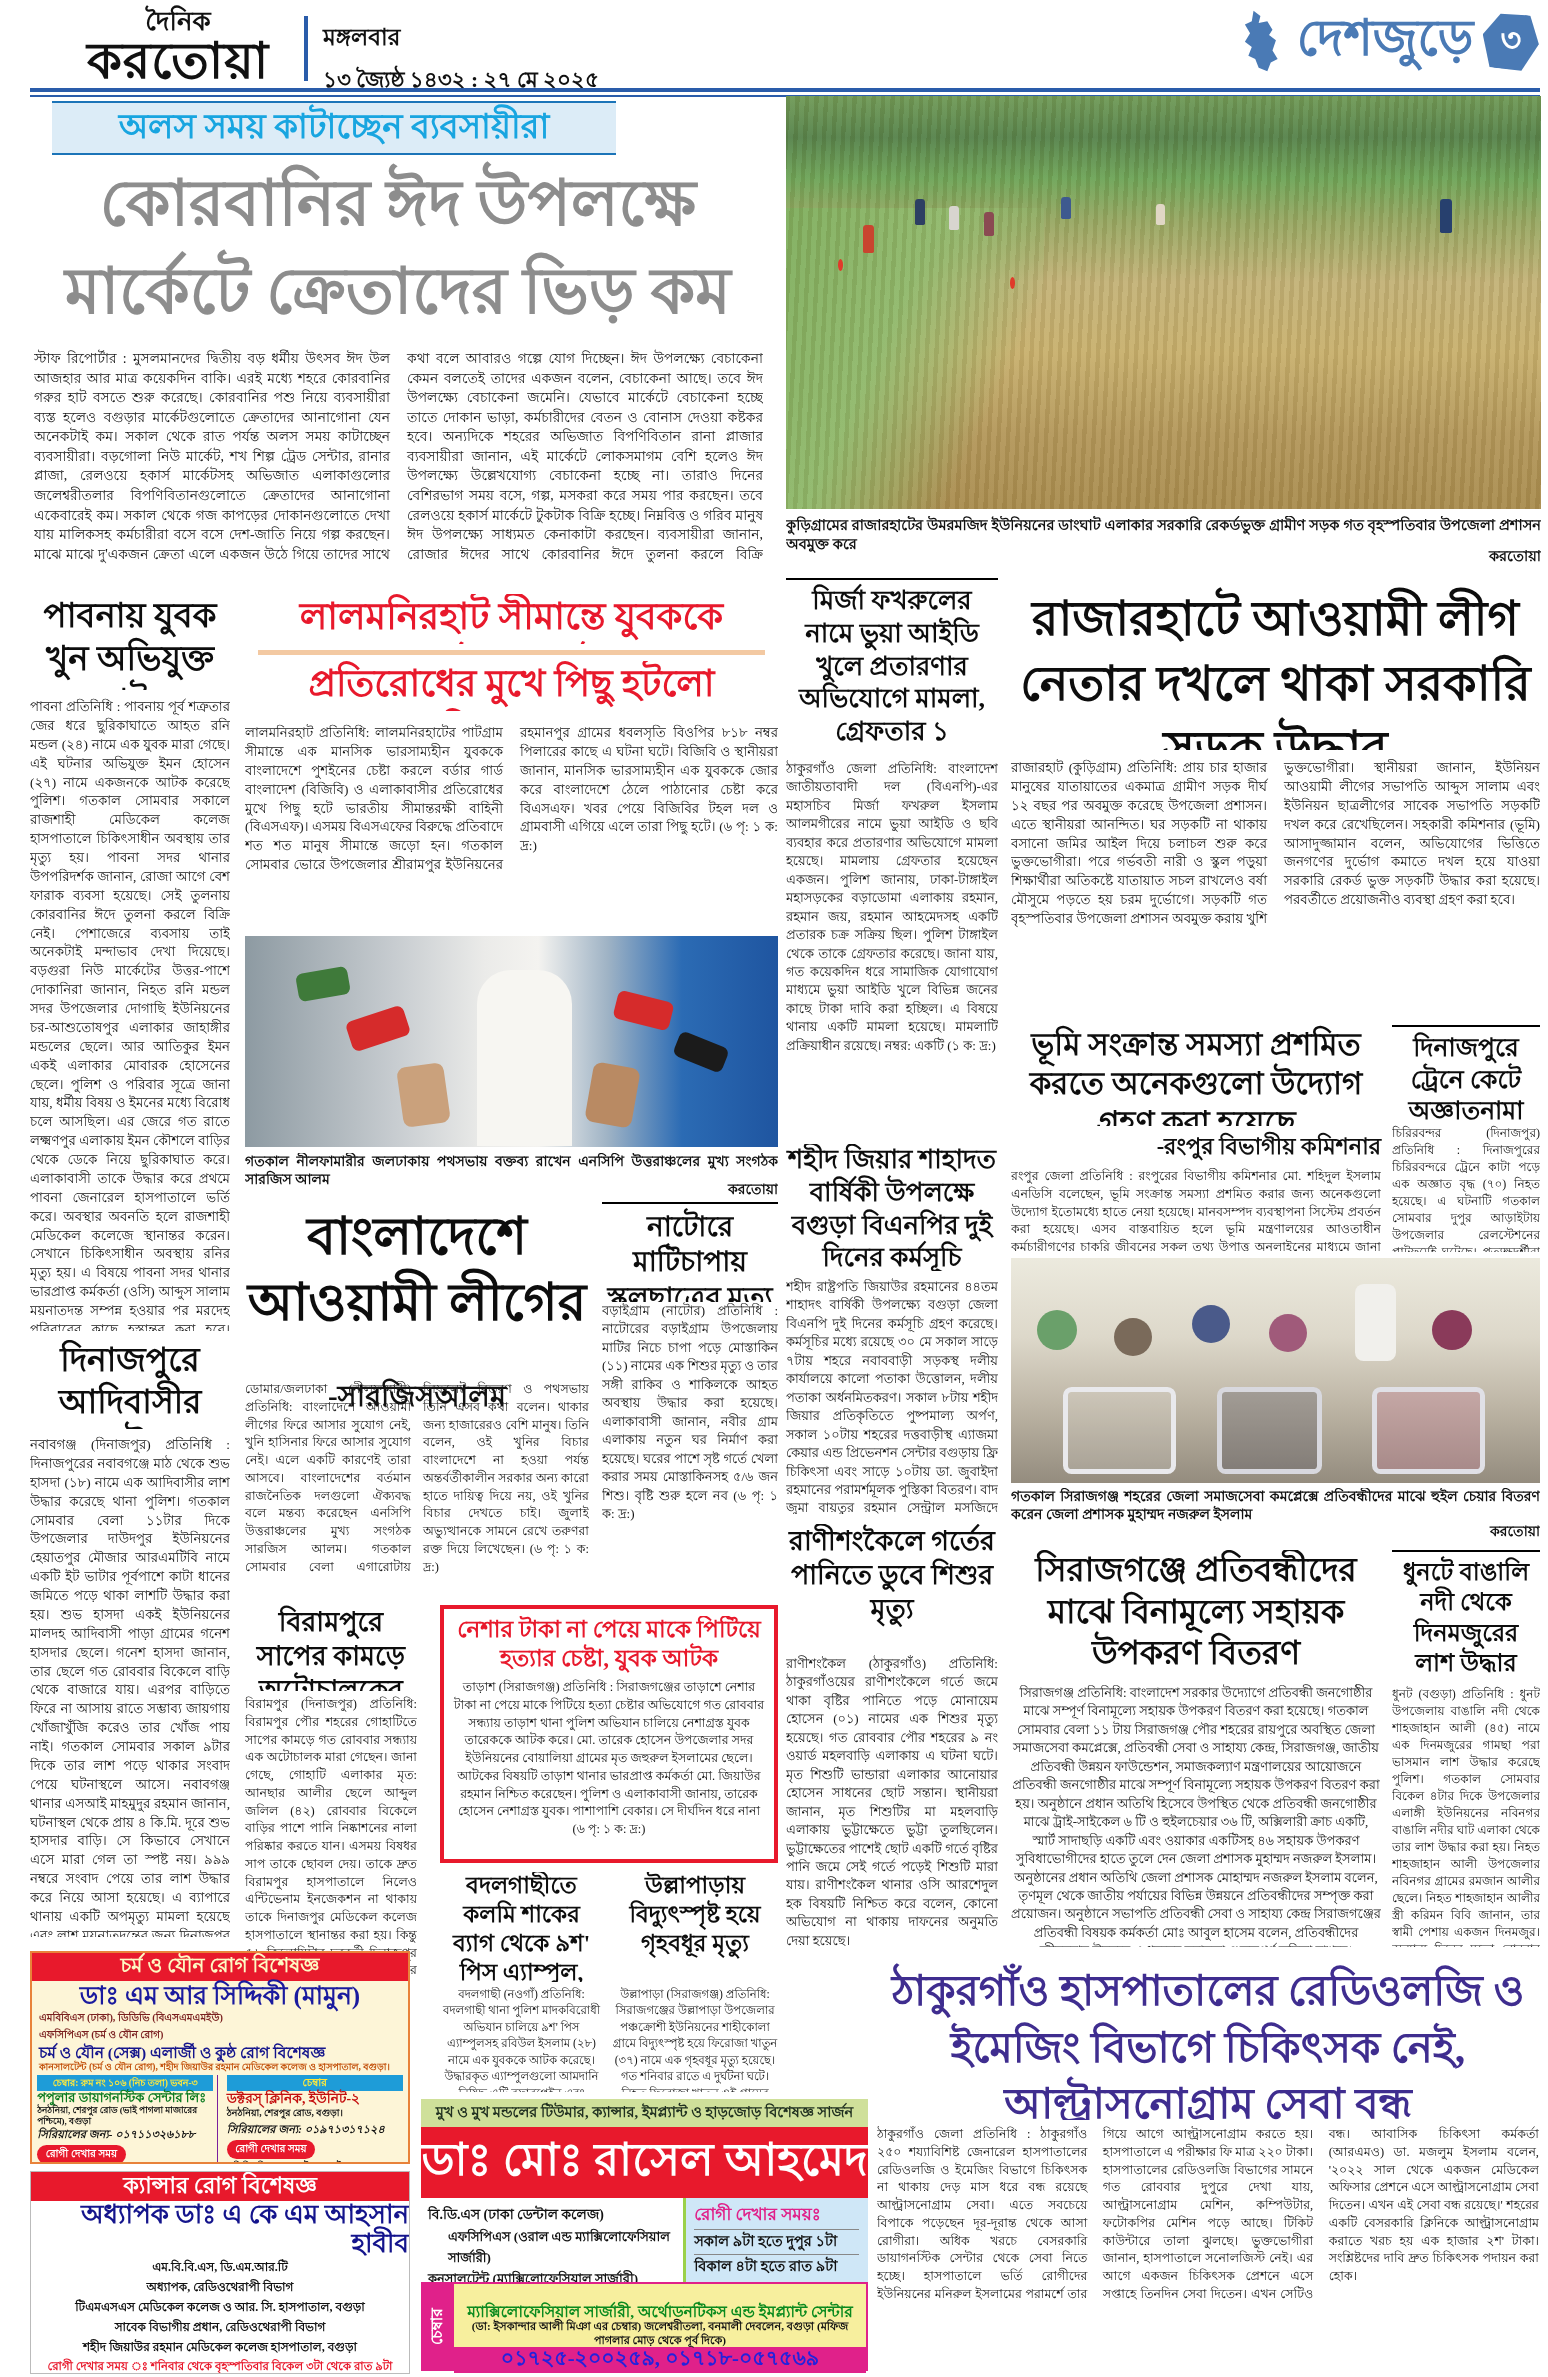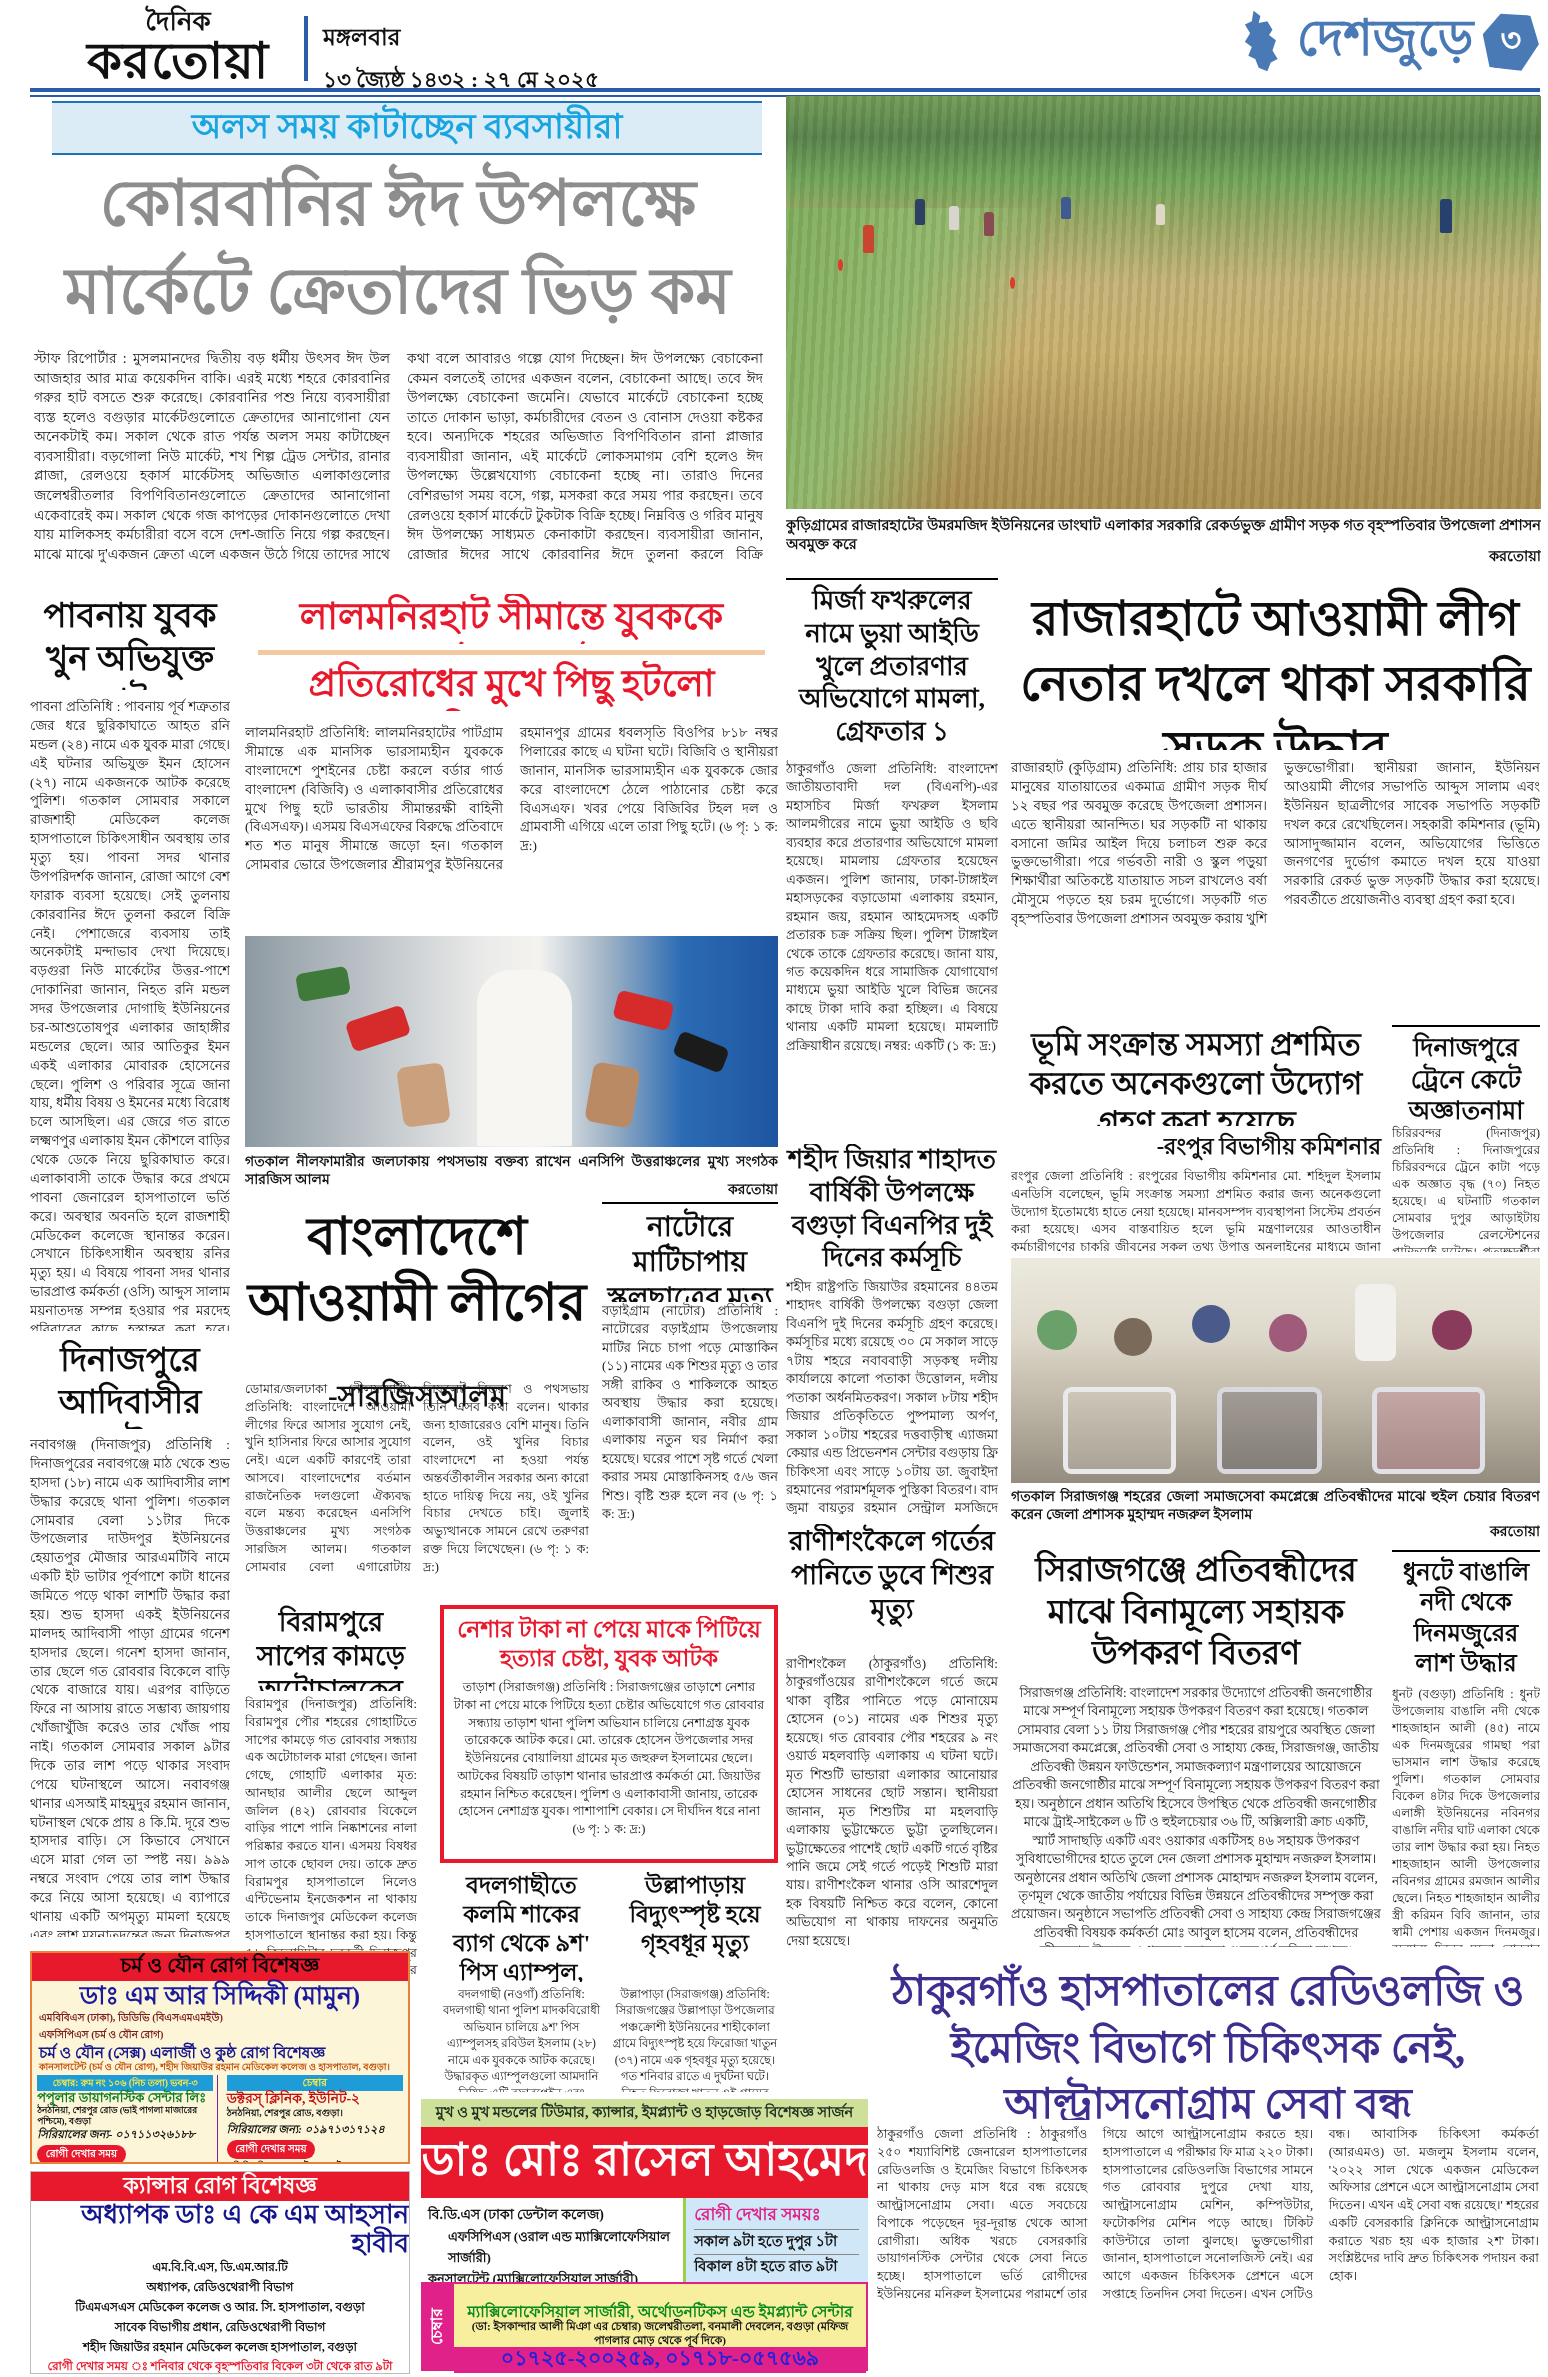--- a/index.html
+++ b/index.html
@@ -44,21 +44,21 @@
   <div class="abs" style="left:1075px;top:3.4px;width:464px;height:76px;display:flex;align-items:center;justify-content:flex-end;gap:8.6px;">
     <svg width="50" height="64" viewBox="0 0 58 74">
       <path d="M18 2 L26 8 L24 16 L34 14 L40 24 L36 30 L44 36 L40 48 L46 58 L38 62 L34 72 L24 68 L20 58 L12 54 L16 44 L8 38 L14 28 L8 18 L16 14 Z" fill="#4a7ab5"></path>
     </svg>
     <span style="font-size:50px;font-weight:900;color:#4a7ab5;">দেশজুড়ে</span>
     <span class="hexagon" style="width:57px;height:57px;font-size:33px;transform:rotate(8deg);">৩</span>
   </div>
   <div class="abs" style="left:30px;top:88px;width:1510px;height:4.3px;background:#2a5caa;"></div>
   <div class="abs" style="left:30px;top:95px;width:1510px;height:1.7px;background:#2a5caa;"></div>
 
-  <div class="abs" style="left:52px;top:101px;width:710px;height:50px;background:#dcecf7;border-top:2.6px solid #1b74b8;border-bottom:2.6px solid #1b74b8;display:flex;align-items:center;justify-content:center;">
+  <div class="abs" style="left:52px;top:101px;width:564px;height:50px;background:#dcecf7;border-top:2.6px solid #1b74b8;border-bottom:2.6px solid #1b74b8;display:flex;align-items:center;justify-content:center;">
     <span class="cyan" style="font-size:34px;font-weight:700;">অলস সময় কাটাচ্ছেন ব্যবসায়ীরা</span>
   </div>
   <div class="abs hl gray" style="left:34px;top:160px;width:728px;height:182px;font-size:64px;line-height:1.38;">কোরবানির ঈদ উপলক্ষে মার্কেটে ক্রেতাদের ভিড় কম</div>
   <div class="abs body-text cols2" style="left:34px;top:349px;width:729px;height:217px;font-size:13.8px;">স্টাফ রিপোর্টার : মুসলমানদের দ্বিতীয় বড় ধর্মীয় উৎসব ঈদ উল আজহার আর মাত্র কয়েকদিন বাকি। এরই মধ্যে শহরে কোরবানির গরুর হাট বসতে শুরু করেছে। কোরবানির পশু নিয়ে ব্যবসায়ীরা ব্যস্ত হলেও বগুড়ার মার্কেটগুলোতে ক্রেতাদের আনাগোনা যেন অনেকটাই কম। সকাল থেকে রাত পর্যন্ত অলস সময় কাটাচ্ছেন ব্যবসায়ীরা। বড়গোলা নিউ মার্কেট, শখ শিল্প ট্রেড সেন্টার, রানার প্লাজা, রেলওয়ে হকার্স মার্কেটসহ অভিজাত এলাকাগুলোর জলেশ্বরীতলার বিপণিবিতানগুলোতে ক্রেতাদের আনাগোনা একেবারেই কম। সকাল থেকে গজ কাপড়ের দোকানগুলোতে দেখা যায় মালিকসহ কর্মচারীরা বসে বসে দেশ-জাতি নিয়ে গল্প করছেন। মাঝে মাঝে দু'একজন ক্রেতা এলে একজন উঠে গিয়ে তাদের সাথে কথা বলে আবারও গল্পে যোগ দিচ্ছেন। ঈদ উপলক্ষ্যে বেচাকেনা কেমন বলতেই তাদের একজন বলেন, বেচাকেনা আছে। তবে ঈদ উপলক্ষ্যে বেচাকেনা জমেনি। যেভাবে মার্কেটে বেচাকেনা হচ্ছে তাতে দোকান ভাড়া, কর্মচারীদের বেতন ও বোনাস দেওয়া কষ্টকর হবে। অন্যদিকে শহরের অভিজাত বিপণিবিতান রানা প্লাজার ব্যবসায়ীরা জানান, এই মার্কেটে লোকসমাগম বেশি হলেও ঈদ উপলক্ষ্যে উল্লেখযোগ্য বেচাকেনা হচ্ছে না। তারাও দিনের বেশিরভাগ সময় বসে, গল্প, মসকরা করে সময় পার করছেন। তবে রেলওয়ে হকার্স মার্কেটে টুকটাক বিক্রি হচ্ছে। নিম্নবিত্ত ও গরিব মানুষ ঈদ উপলক্ষ্যে সাধ্যমত কেনাকাটা করছেন। ব্যবসায়ীরা জানান, রোজার ঈদের সাথে কোরবানির ঈদে তুলনা করলে বিক্রি পাঁচভাগের দুই ভাগও নেই। সবাই কোরবানির পশু কেনা নিয়েই ব্যস্ত সময় পার করছেন।</div>
 
   <div class="abs photo" style="left:786px;top:96px;width:755px;height:413px;background:
       linear-gradient(180deg,#6f9a56 0%,#55824a 10%,#6da457 20%,#96a862 30%,#c3b277 45%,#c8b06d 62%,#b3975a 82%,#a98c4e 100%);">
     <div class="abs" style="left:0;top:112px;width:258px;height:301px;background:linear-gradient(115deg,#7fae5d 0%,#8fb86a 40%,rgba(143,184,106,0) 75%);"></div>
     <div class="abs" style="left:0;top:0;width:100%;height:100%;background:repeating-linear-gradient(93deg,rgba(90,70,30,0.10) 0 4.3px,rgba(255,255,255,0.05) 4.3px 9.5px);"></div>
     <div class="person" style="left:129px;top:103px;width:10.3px;height:26px;background:#2d3f63;"></div>
@@ -158,21 +158,21 @@
 
   <div class="abs hl" style="left:1011px;top:1550px;width:370px;height:127px;font-size:33px;">সিরাজগঞ্জে প্রতিবন্ধীদের মাঝে বিনামূল্যে সহায়ক উপকরণ বিতরণ</div>
   <div class="abs body-text" style="left:1011px;top:1684px;width:370px;height:263px;font-size:13px;text-align:center;">সিরাজগঞ্জ প্রতিনিধি: বাংলাদেশ সরকার উদ্যোগে প্রতিবন্ধী জনগোষ্ঠীর মাঝে সম্পূর্ণ বিনামূল্যে সহায়ক উপকরণ বিতরণ করা হয়েছে। গতকাল সোমবার বেলা ১১ টায় সিরাজগঞ্জ পৌর শহরের রায়পুরে অবস্থিত জেলা সমাজসেবা কমপ্লেক্সে, প্রতিবন্ধী সেবা ও সাহায্য কেন্দ্র, সিরাজগঞ্জ, জাতীয় প্রতিবন্ধী উন্নয়ন ফাউন্ডেশন, সমাজকল্যাণ মন্ত্রণালয়ের আয়োজনে প্রতিবন্ধী জনগোষ্ঠীর মাঝে সম্পূর্ণ বিনামূল্যে সহায়ক উপকরণ বিতরণ করা হয়। অনুষ্ঠানে প্রধান অতিথি হিসেবে উপস্থিত থেকে প্রতিবন্ধী জনগোষ্ঠীর মাঝে ট্রাই-সাইকেল ৬ টি ও হুইলচেয়ার ৩৬ টি, অক্সিলারী ক্রাচ একটি, স্মার্ট সাদাছড়ি একটি এবং ওয়াকার একটিসহ ৪৬ সহায়ক উপকরণ সুবিধাভোগীদের হাতে তুলে দেন জেলা প্রশাসক মুহাম্মদ নজরুল ইসলাম। অনুষ্ঠানের প্রধান অতিথি জেলা প্রশাসক মোহাম্মদ নজরুল ইসলাম বলেন, তৃণমূল থেকে জাতীয় পর্যায়ের বিভিন্ন উন্নয়নে প্রতিবন্ধীদের সম্পৃক্ত করা প্রয়োজন। অনুষ্ঠানে সভাপতি প্রতিবন্ধী সেবা ও সাহায্য কেন্দ্র সিরাজগঞ্জের প্রতিবন্ধী বিষয়ক কর্মকর্তা মোঃ আবুল হাসেম বলেন, প্রতিবন্ধীদের জীবনমান উন্নয়নে এ ধরনের সহায়তা গুরুত্বপূর্ণ ভূমিকা রাখবে।</div>
   <div class="abs hl ruled-top" style="left:1392px;top:1550px;width:148px;height:129px;font-size:24px;">ধুনটে বাঙালি নদী থেকে দিনমজুরের লাশ উদ্ধার</div>
   <div class="abs body-text" style="left:1392px;top:1686px;width:148px;height:261px;font-size:12px;">ধুনট (বগুড়া) প্রতিনিধি : ধুনট উপজেলায় বাঙালি নদী থেকে শাহজাহান আলী (৪৫) নামে এক দিনমজুরের গামছা পরা ভাসমান লাশ উদ্ধার করেছে পুলিশ। গতকাল সোমবার বিকেল ৪টার দিকে উপজেলার এলাঙ্গী ইউনিয়নের নবিনগর বাঙালি নদীর ঘাট এলাকা থেকে তার লাশ উদ্ধার করা হয়। নিহত শাহজাহান আলী উপজেলার নবিনগর গ্রামের রমজান আলীর ছেলে। নিহত শাহজাহান আলীর স্ত্রী করিমন বিবি জানান, তার স্বামী পেশায় একজন দিনমজুর। অন্যান্য দিনের মতো রোববার সকালে বাড়ি থেকে বের হয়ে আর ফেরেননি।</div>
 
   <div class="abs hl purple" style="left:877px;top:1963px;width:662px;height:157px;font-size:42px;line-height:1.35;">ঠাকুরগাঁও হাসপাতালের রেডিওলজি ও ইমেজিং বিভাগে চিকিৎসক নেই, আল্ট্রাসনোগ্রাম সেবা বন্ধ</div>
   <div class="abs body-text cols3" style="left:877px;top:2126px;width:662px;height:244px;font-size:12.5px;">ঠাকুরগাঁও জেলা প্রতিনিধি : ঠাকুরগাঁও ২৫০ শয্যাবিশিষ্ট জেনারেল হাসপাতালের রেডিওলজি ও ইমেজিং বিভাগে চিকিৎসক না থাকায় দেড় মাস ধরে বন্ধ রয়েছে আল্ট্রাসনোগ্রাম সেবা। এতে সবচেয়ে বিপাকে পড়েছেন দূর-দূরান্ত থেকে আসা রোগীরা। অধিক খরচে বেসরকারি ডায়াগনস্টিক সেন্টার থেকে সেবা নিতে হচ্ছে। হাসপাতালে ভর্তি রোগীদের ইউনিয়নের মনিরুল ইসলামের পরামর্শে তার গিয়ে আগে আল্ট্রাসনোগ্রাম করতে হয়। হাসপাতালে এ পরীক্ষার ফি মাত্র ২২০ টাকা। হাসপাতালের রেডিওলজি বিভাগের সামনে গত রোববার দুপুরে দেখা যায়, আল্ট্রাসনোগ্রাম মেশিন, কম্পিউটার, ফটোকপির মেশিন পড়ে আছে। টিকিট কাউন্টারে তালা ঝুলছে। ভুক্তভোগীরা জানান, হাসপাতালে সনোলজিস্ট নেই। এর আগে একজন চিকিৎসক প্রেশনে এসে সপ্তাহে তিনদিন সেবা দিতেন। এখন সেটিও বন্ধ। আবাসিক চিকিৎসা কর্মকর্তা (আরএমও) ডা. মজলুম ইসলাম বলেন, '২০২২ সাল থেকে একজন মেডিকেল অফিসার প্রেশনে এসে আল্ট্রাসনোগ্রাম সেবা দিতেন। এখন এই সেবা বন্ধ রয়েছে।' শহরের একটি বেসরকারি ক্লিনিকে আল্ট্রাসনোগ্রাম করাতে খরচ হয় এক হাজার ২শ' টাকা। সংশ্লিষ্টদের দাবি দ্রুত চিকিৎসক পদায়ন করা হোক।</div>
 
   <div class="abs" style="left:30px;top:1951px;width:380px;height:213px;border:2.6px solid #e8823a;box-sizing:border-box;background:#fdf5d7;overflow:hidden;">
-    <div class="ad-band" style="height:27.5px;background:#e8192c;color:#000000;font-size:20px;">চর্ম ও যৌন রোগ বিশেষজ্ঞ</div>
+    <div class="ad-band" style="height:27.5px;background:#e8192c;color:#fef9c3;font-size:20px;">চর্ম ও যৌন রোগ বিশেষজ্ঞ</div>
     <div style="text-align:center;color:#1a1a9e;font-size:25px;font-weight:900;line-height:1.1;margin-top:1.7px;">ডাঃ এম আর সিদ্দিকী (মামুন)</div>
     <div style="font-size:10.3px;font-weight:700;color:#7a1f1f;padding:0 6.9px;">এমবিবিএস (ঢাকা), ডিডিভি (বিএসএমএমইউ)</div>
     <div style="font-size:10.3px;font-weight:700;color:#7a1f1f;padding:0 6.9px;">এফসিপিএস (চর্ম ও যৌন রোগ)</div>
     <div style="font-size:15.5px;font-weight:800;color:#14148c;padding:0 6.9px;line-height:1.15;">চর্ম ও যৌন (সেক্স) এলার্জী ও কুষ্ঠ রোগ বিশেষজ্ঞ</div>
     <div style="font-size:9.5px;font-weight:700;color:#c2500a;padding:0 6.9px;line-height:1.2;">কানসালটেন্ট (চর্ম ও যৌন রোগ), শহীদ জিয়াউর রহমান মেডিকেল কলেজ ও হাসপাতাল, বগুড়া।</div>
     <div style="display:flex;gap:9px;padding:2.6px 5.2px;">
       <div style="flex:1;border-right:1.7px solid #7a1f9e;padding-right:3.4px;">
         <div class="ad-band" style="background:#1e9cd8;color:#ffe93d;font-size:9.5px;height:15.5px;">চেম্বার: রুম নং ১০৬ (নিচ তলা) ভবন-৩</div>
         <div style="color:#0a7a1e;font-weight:800;font-size:13px;line-height:1.1;">পপুলার ডায়াগনস্টিক সেন্টার লিঃ</div>
         <div style="font-size:9px;font-weight:700;line-height:1.15;">ঠনঠনিয়া, শেরপুর রোড (ভাই পাগলা মাজারের পশ্চিমে), বগুড়া</div>

